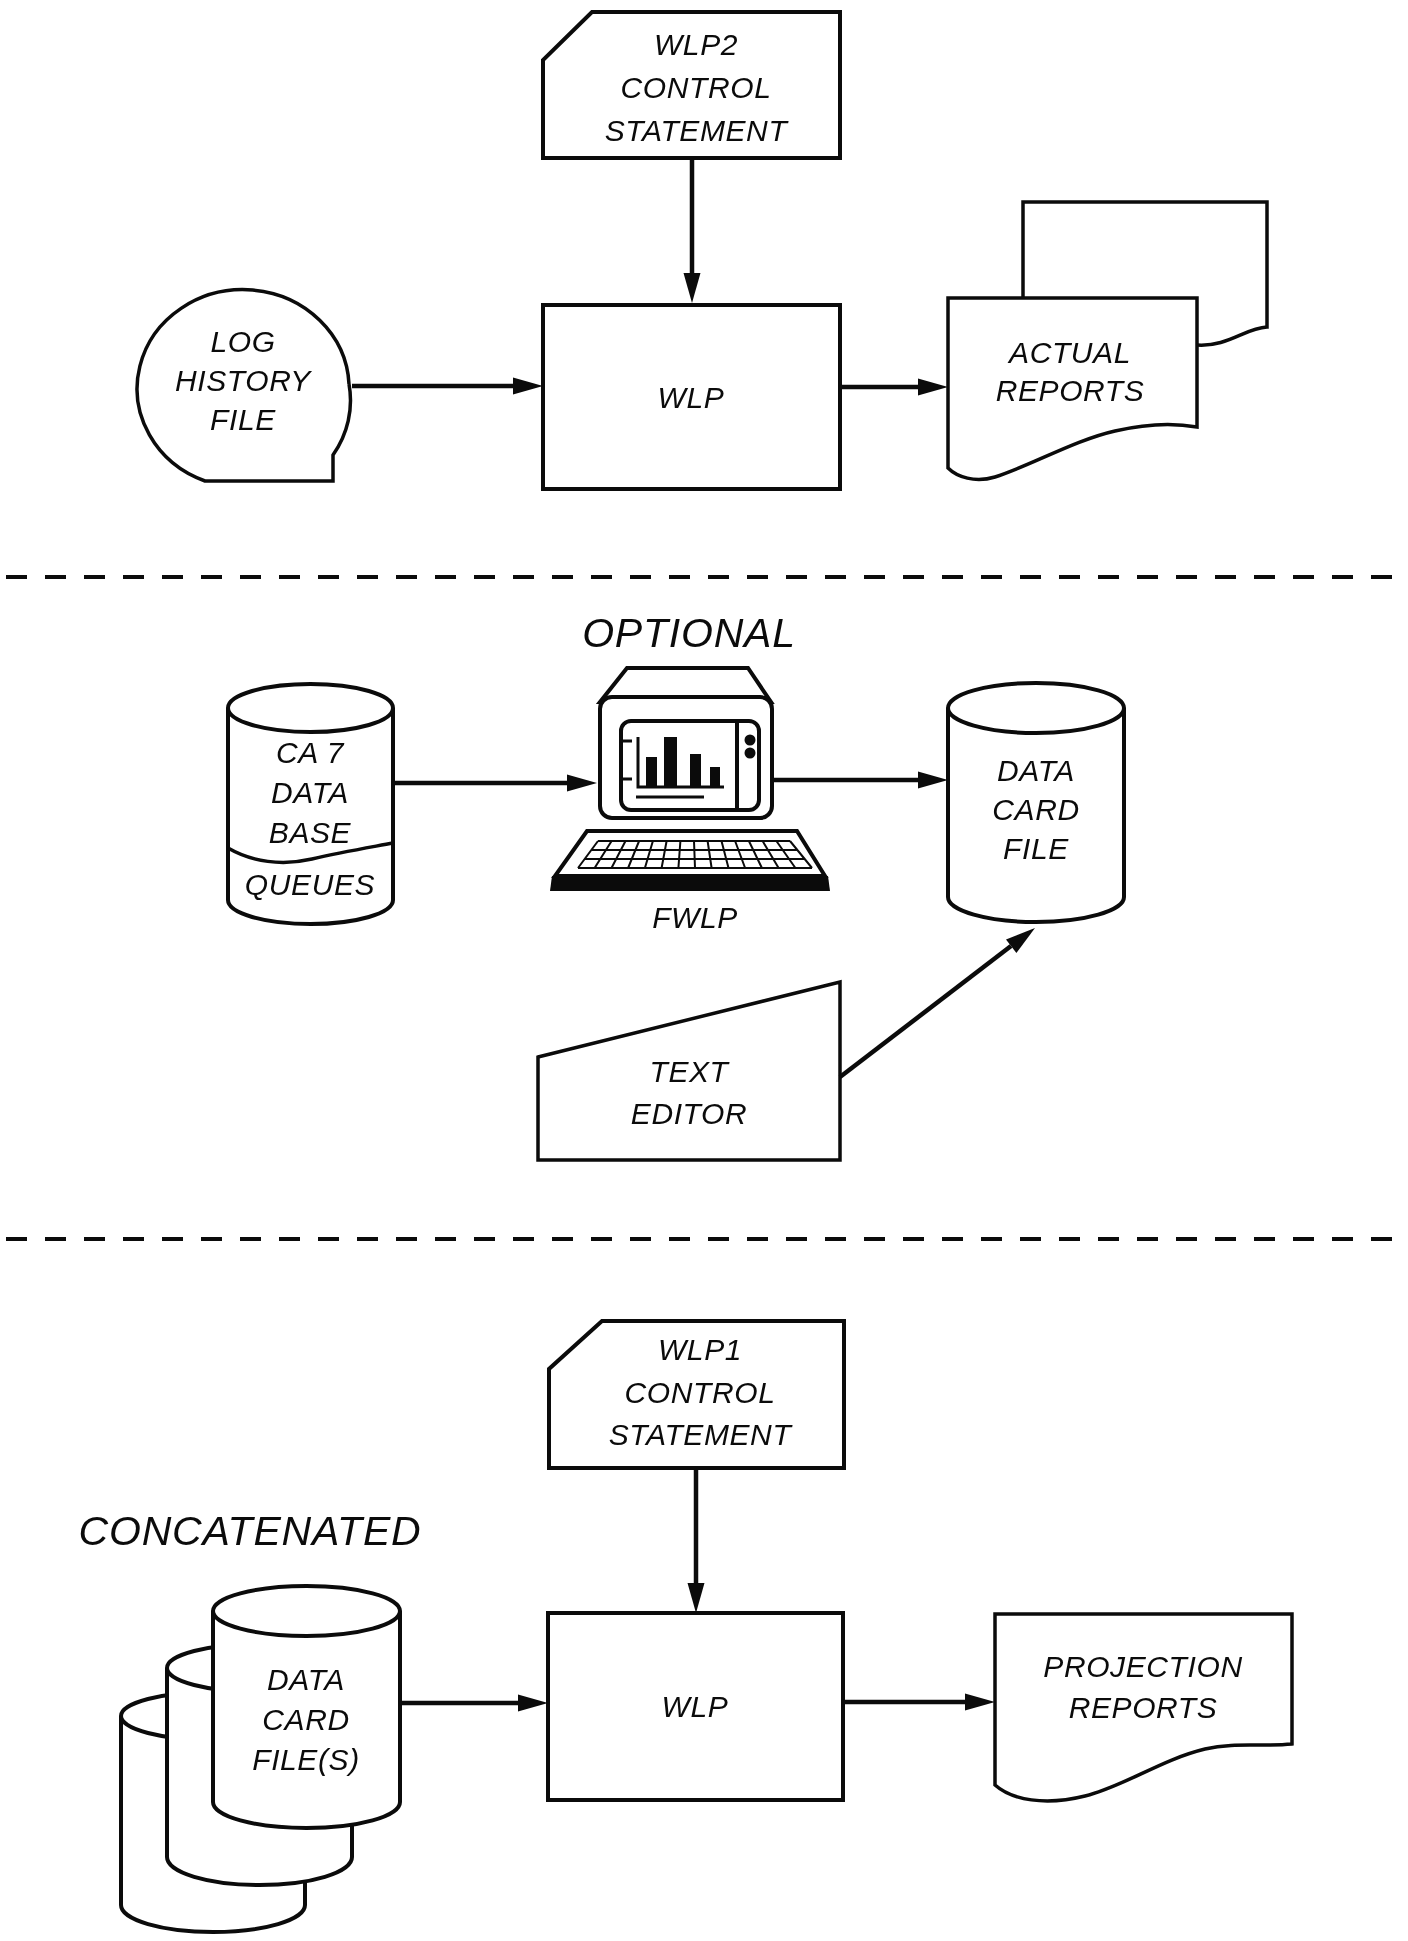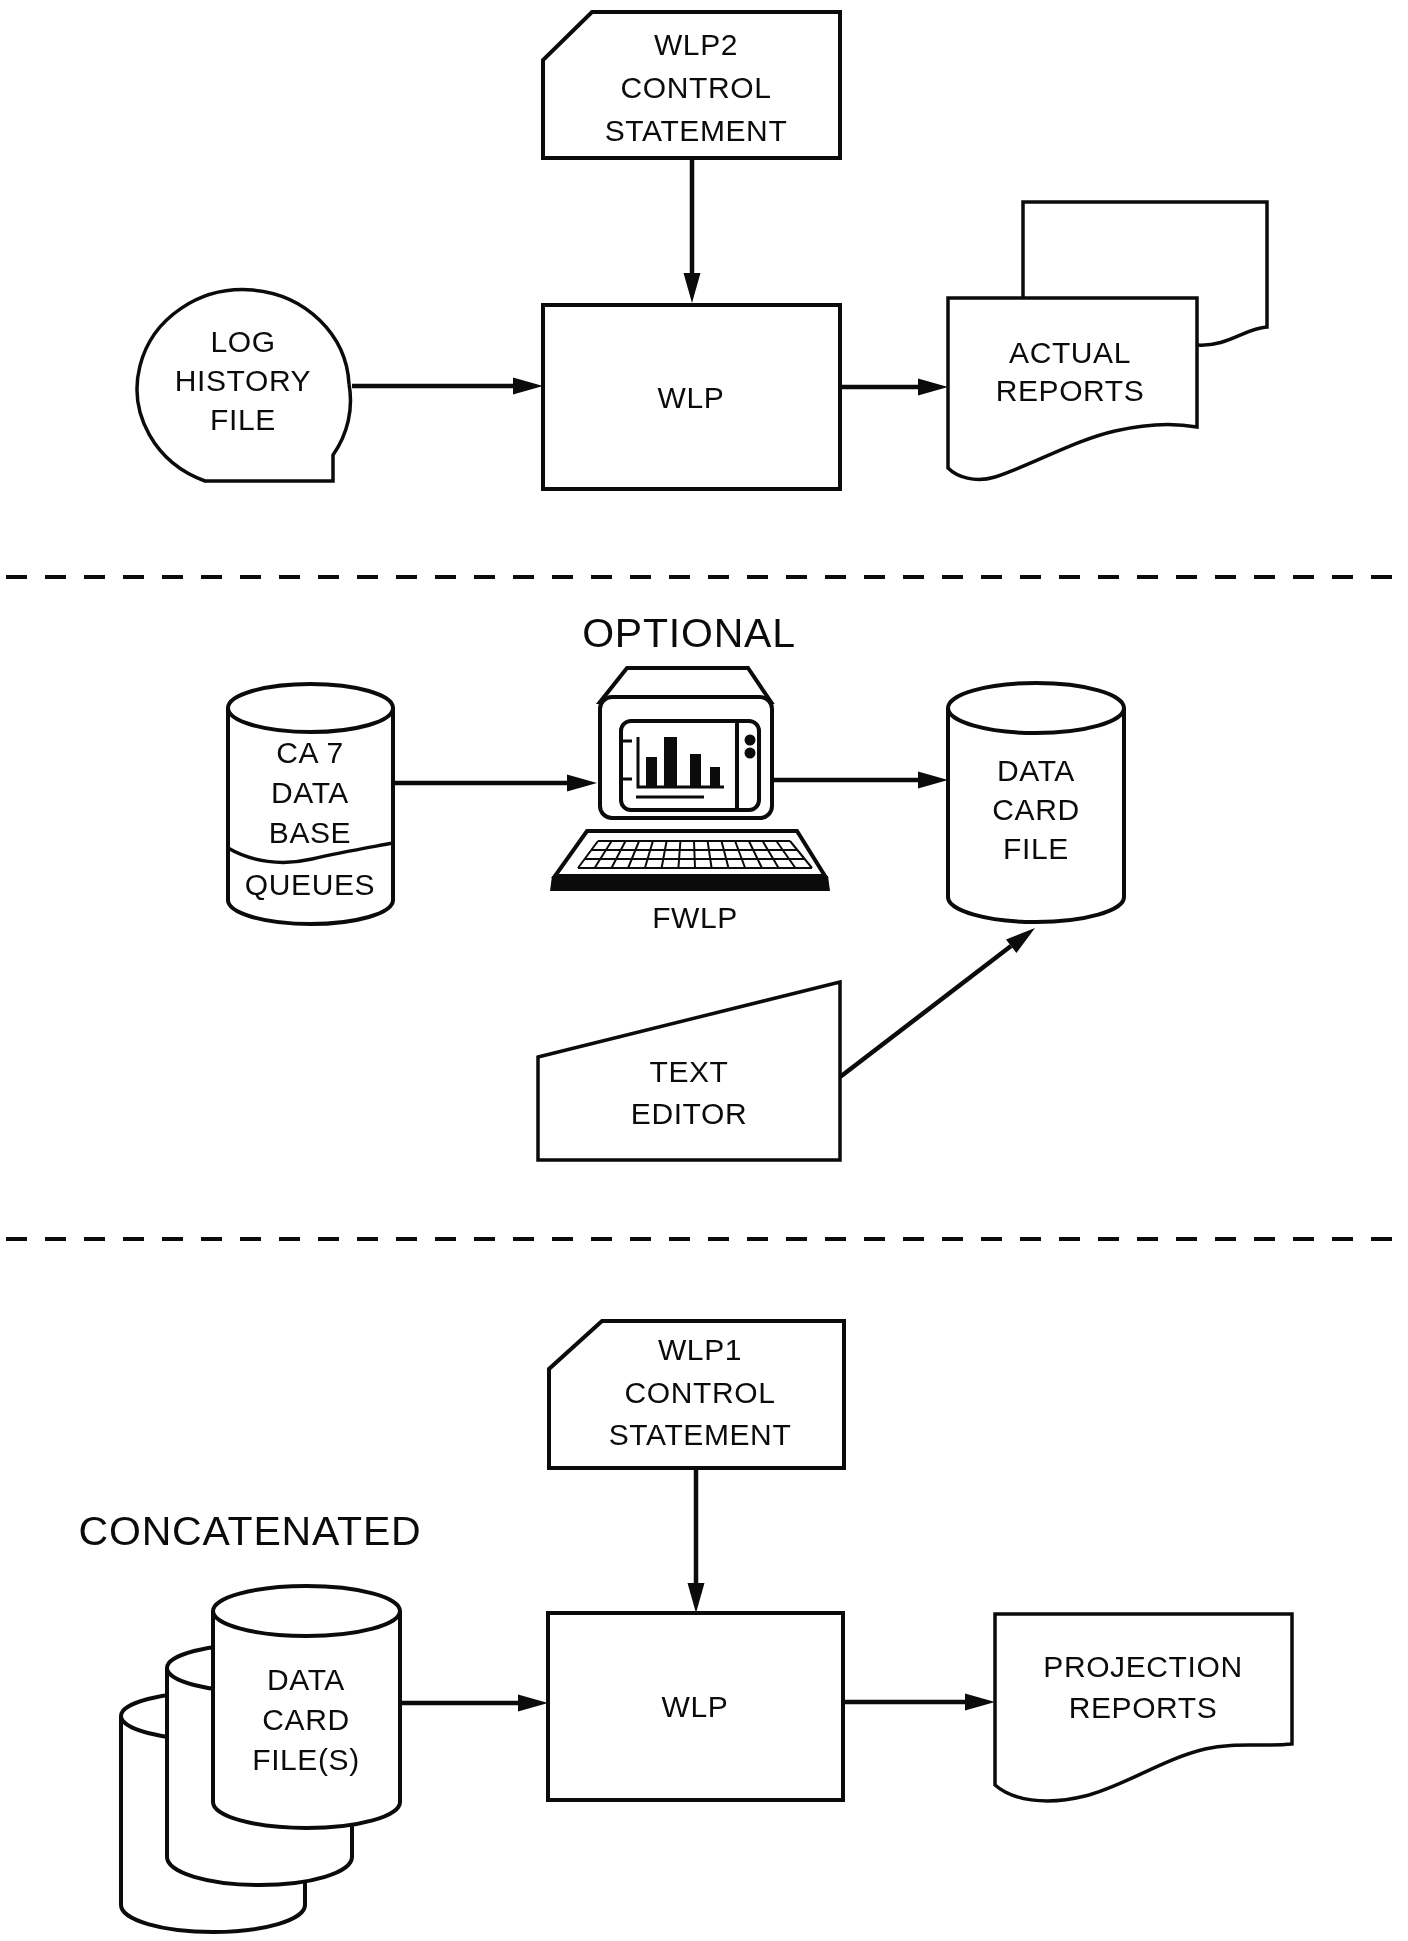--- a/index.html
+++ b/index.html
@@ -1,17 +1,17 @@
 <!DOCTYPE html>
 <html style="--ink: #0b0b0b; --paper: #ffffff;"><head>
 <meta charset="utf-8">
 <style>
   :root { --ink:#0b0b0b; --paper:#ffffff; }
   html,body { margin:0; padding:0; background:var(--paper); }
-  .stage { width:1168px; height:1941px; position:relative; background:var(--paper); }
+  .stage { width:1168px; height:1941px; position:relative; background:var(--paper);font-style:italic; }
   svg { display:block; }
   svg text {
     font-family:"Liberation Sans", sans-serif;
     fill:var(--ink);
   }
   .label  { font-size:30px; text-anchor:middle; letter-spacing:0.6px; }
   .heading{ font-size:41px; text-anchor:middle; letter-spacing:0.8px; }
   .shape  { fill:var(--paper); stroke:var(--ink); stroke-width:4; }
   .thin   { fill:var(--paper); stroke:var(--ink); stroke-width:3.5; }
   .aline  { stroke:var(--ink); stroke-width:4.5; fill:none; }

